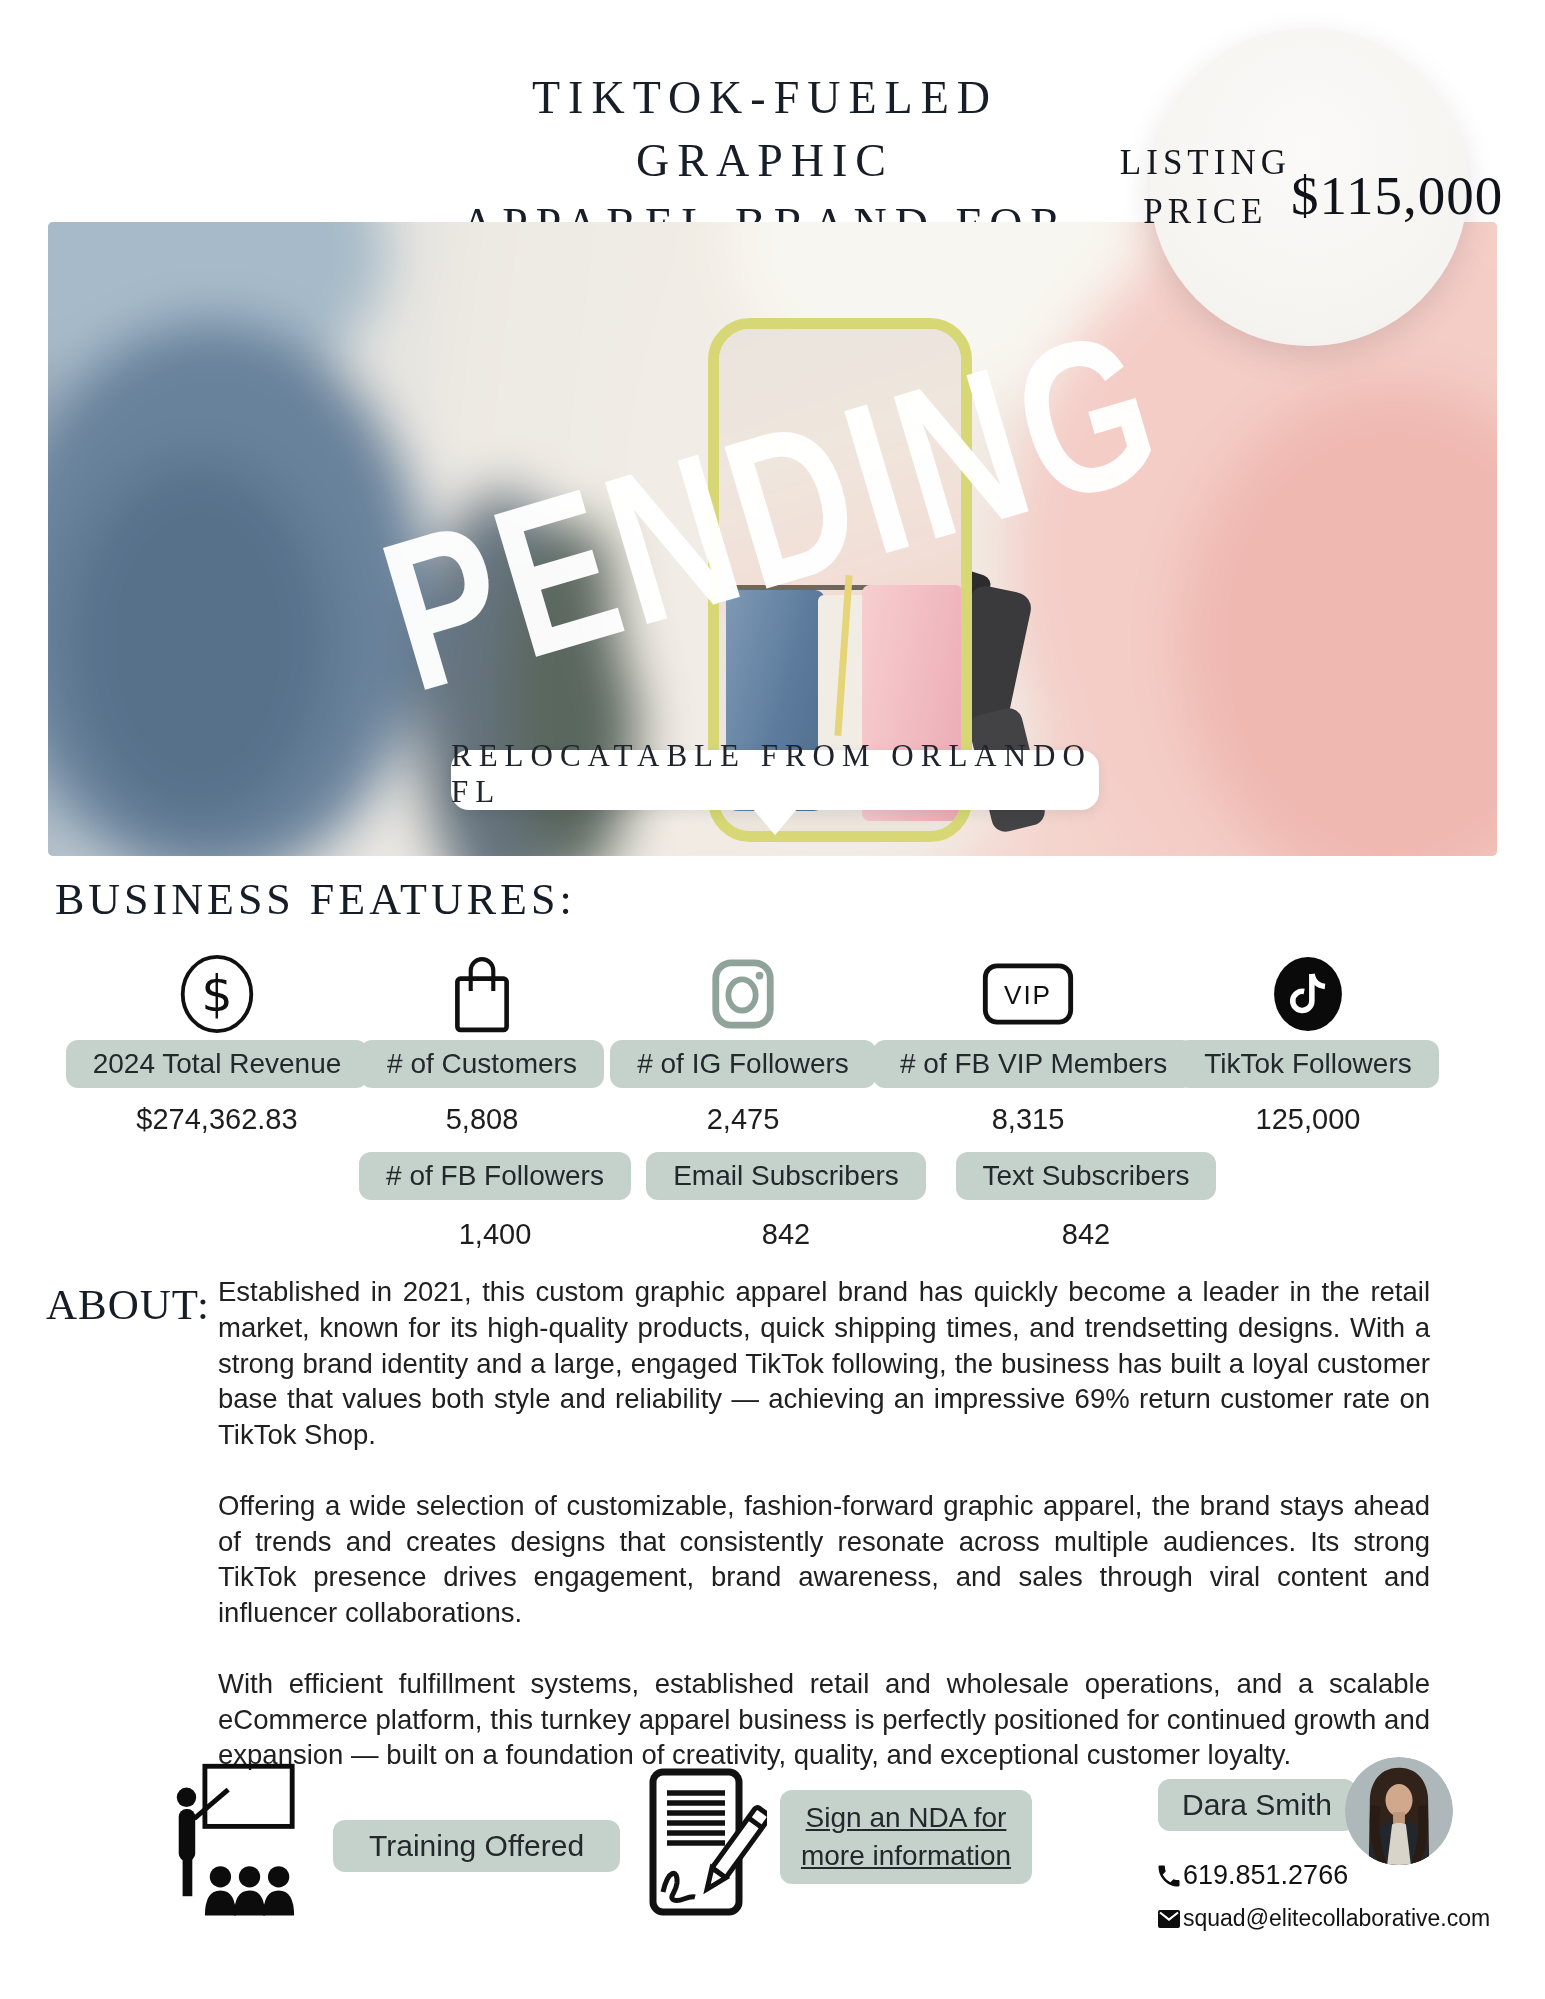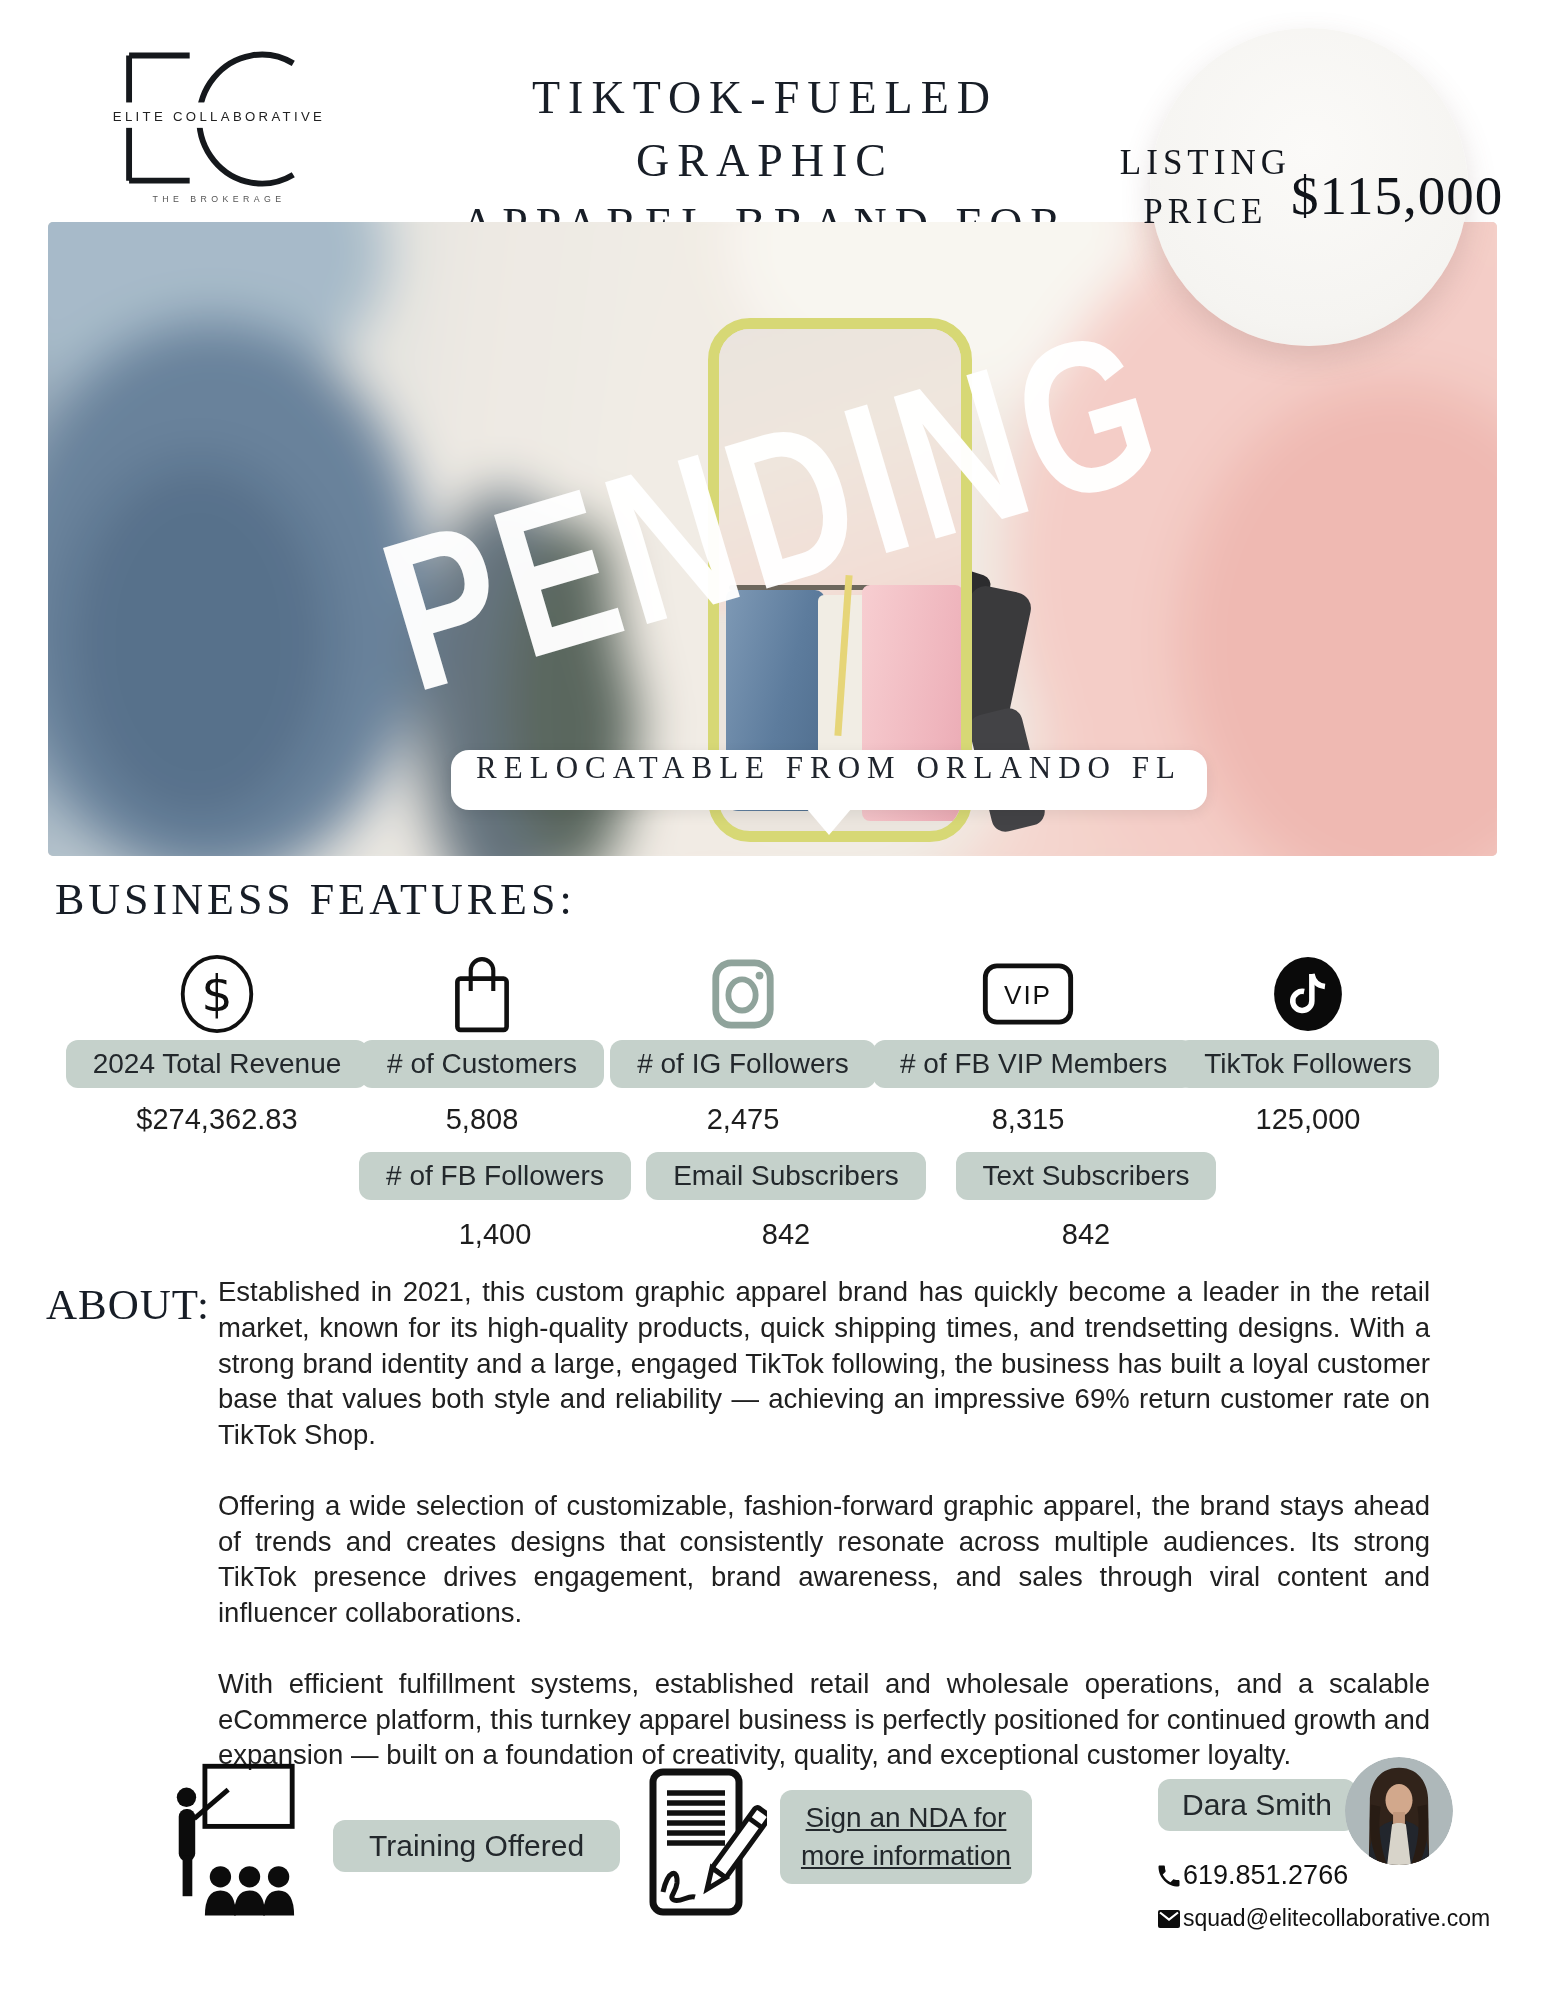--- a/index.html
+++ b/index.html
@@ -50,22 +50,22 @@
 
   .tripod { position:absolute; left:862px; top:360px; width:170px; height:260px; z-index:2; }
   .tripod .grip  { position:absolute; left:48px; top:6px; width:62px; height:140px; background:#3a3a3c; border-radius:16px; transform:rotate(12deg); }
   .tripod .clamp { position:absolute; left:30px; top:-12px; width:44px; height:66px; background:#2c2c2e; border-radius:10px; transform:rotate(18deg); }
   .tripod .arm   { position:absolute; left:70px; top:128px; width:54px; height:120px; background:#434346; border-radius:14px; transform:rotate(-14deg); }
 
   .pending { position:absolute; left:50%; top:288px; z-index:4; color:rgba(255,255,255,.97);
            font-family:"Liberation Sans", sans-serif; font-weight:700; font-size:168px; letter-spacing:6px; white-space:nowrap;
            transform:translate(-50%,-50%) rotate(-16.5deg) scale(.98,1.28); }
 
-  .relocatable { position:absolute; left:403px; top:528px; width:756px; height:60px; z-index:5;
-           background:#ffffff; border-radius:18px; display:flex; align-items:flex-start; justify-content:center;
+  .relocatable { position:absolute; left:403px; top:528px; width:648px; height:60px; z-index:5;
+           background:#ffffff; border-radius:18px; display:flex; align-items:flex-end; justify-content:center;
            font-family:"Liberation Serif", serif; font-size:31px; letter-spacing:7px; color:#20252d;
            box-shadow:0 4px 14px rgba(0,0,0,.08); }
   .relocatable .tail { position:absolute; left:50%; bottom:-25px; transform:translateX(-50%);
            width:0; height:0; border-left:23px solid transparent; border-right:23px solid transparent; border-top:27px solid #ffffff; }
 
   
   .features-heading { position:absolute; left:55px; top:874px; font-family:"Liberation Serif", serif;
            font-size:44px; letter-spacing:4px; color:#171d26; }
   .stat-col { position:absolute; top:948px; width:310px; transform:translateX(-50%); text-align:center; }
   .stat-col .iconbox { height:92px; display:flex; align-items:center; justify-content:center; }
@@ -93,29 +93,20 @@
   .contact-row { position:absolute; display:flex; align-items:center; gap:0; color:#121212; }
   .contact-phone { left:1155px; top:1860px; font-size:27px; }
   .contact-email { left:1155px; top:1905px; font-size:23px; }
   .avatar { position:absolute; left:1345px; top:1757px; width:108px; height:108px; border-radius:50%; overflow:hidden; }
 </style>
 </head>
 <body>
 
 <div class="page">
 
-  <div class="logo">
-    <svg viewBox="0 0 260 176" width="258" height="172">
-      <path d="M38 20 H100 M38 20 V148 M38 148 H100" stroke="#15181c" stroke-width="6" fill="none"></path>
-      <path d="M206 28 A64 66 0 1 0 206 142" stroke="#15181c" stroke-width="6" fill="none"></path>
-      <rect x="14" y="68" width="232" height="26" fill="#ffffff"></rect>
-      <text x="130" y="87" text-anchor="middle" font-size="13.5" letter-spacing="3.4" fill="#222222" font-family="Liberation Sans, sans-serif">ELITE COLLABORATIVE</text>
-      <text x="130" y="170" text-anchor="middle" font-size="9" letter-spacing="4.5" fill="#555555" font-family="Liberation Sans, sans-serif">THE BROKERAGE</text>
-    </svg>
-  </div>
 
   <div class="title">
     <div>TIKTOK-FUELED GRAPHIC</div>
     <div>APPAREL BRAND FOR SALE</div>
   </div>
 
   <div class="price-badge">
     <div class="price-label">
       <div>LISTING</div>
       <div>PRICE</div>

